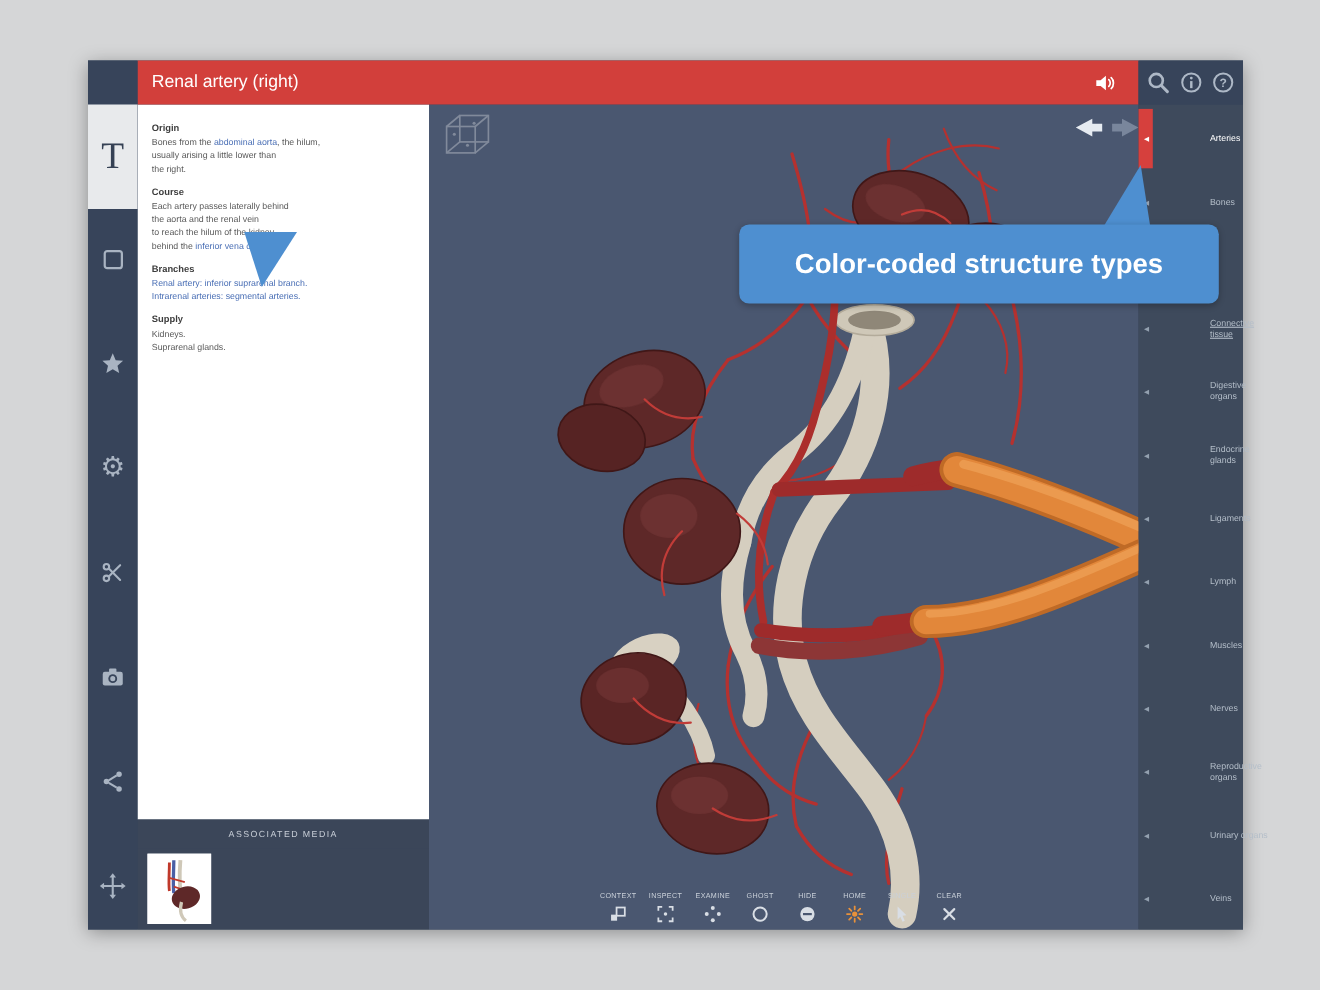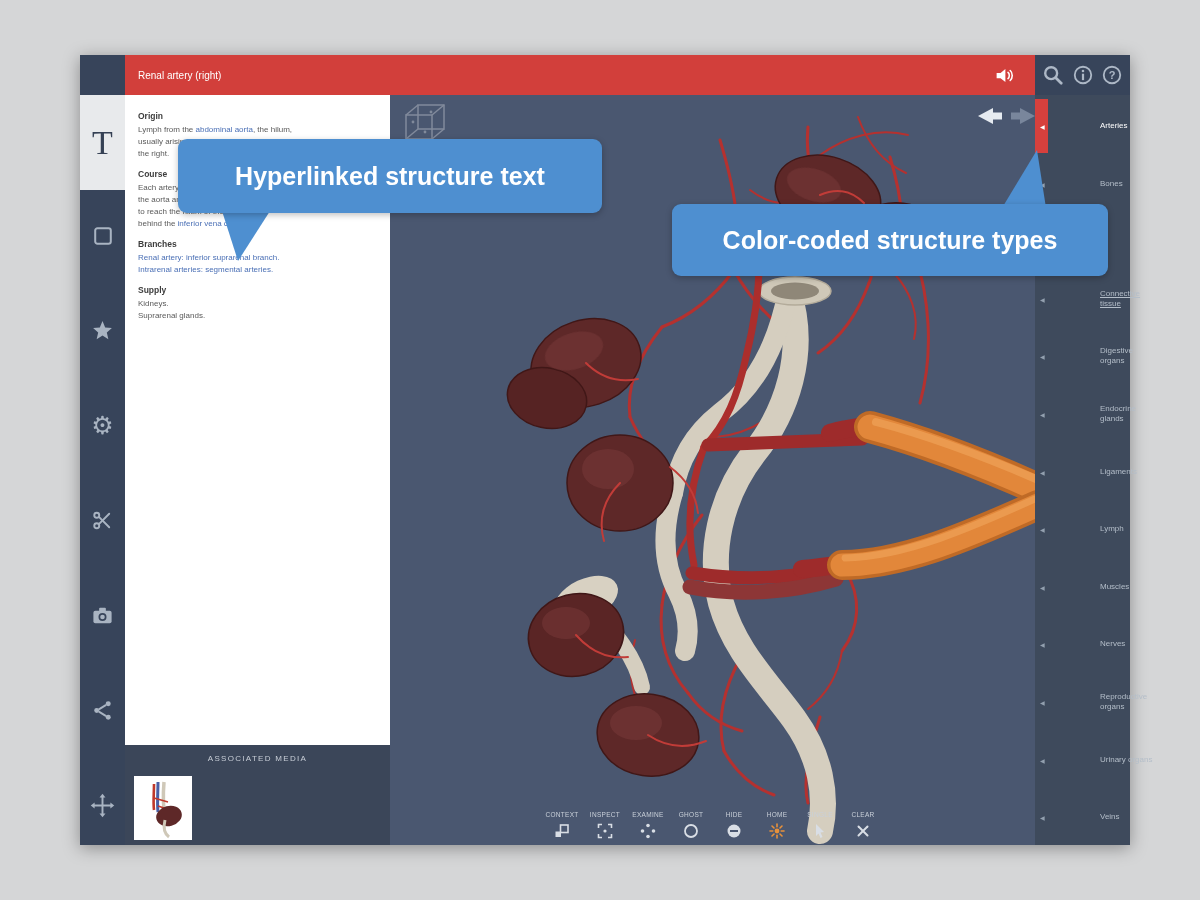--- a/index.html
+++ b/index.html
@@ -1,20 +1,20 @@
 <!DOCTYPE html>
 <html><head>
 <meta charset="utf-8">
 <style>
   html,body{margin:0;padding:0;}
   body{width:1200px;height:900px;background:#d5d6d7;font-family:"Liberation Sans",sans-serif;position:relative;overflow:hidden;}
   #app-window{position:absolute;left:80px;top:55px;width:1050px;height:790px;box-shadow:0 3px 16px rgba(0,0,0,.35);background:#37445a;}
   
   #titlebar{position:absolute;left:45px;top:0;width:910px;height:40px;background:#d23f3b;display:flex;align-items:center;z-index:6;}
-  #titlebar .title{color:#ffffff;font-size:10px;padding-left:13px;flex:1;}
+  #titlebar .title{color:#ffffff;font-size:16px;padding-left:13px;flex:1;}
   #titlebar .speaker{padding-right:20px;display:flex;align-items:center;}
   #corner-icons{position:absolute;left:955px;top:0;width:95px;height:40px;background:#37445a;display:flex;align-items:center;justify-content:space-evenly;z-index:6;}
   
   #iconbar{position:absolute;left:0;top:0;width:45px;height:790px;background:#37445a;z-index:7;}
   .tool{position:absolute;left:0;width:45px;height:45px;display:flex;align-items:center;justify-content:center;cursor:pointer;}
   #tool-text{top:40px;height:95px;background:#e8eaec;}
   .t-letter{font-family:"Liberation Serif",serif;font-size:34px;color:#354154;}
   .gear{font-size:25px;color:#a9b4c2;line-height:1;}
   
   #infopanel{position:absolute;left:45px;top:40px;width:265px;height:650px;background:#ffffff;overflow:hidden;z-index:2;}
@@ -145,21 +145,21 @@
           <polygon points="0.8,13 4.8,9.9 4.8,16.1"></polygon>
             <polygon points="25.2,13 21.2,9.9 21.2,16.1"></polygon>
         </g>
       </svg>
     </div>
   </div>
 
   <div id="infopanel">
     <div id="info-sections">
         <div class="sec-h">Origin</div>
-        <div class="sec-line"><span>Lymph from the </span><span class="tlink">abdominal aorta</span><span>, the hilum,</span></div>
+        <div class="sec-line"><span>Bones from the </span><span class="tlink">abdominal aorta</span><span>, the hilum,</span></div>
         <div class="sec-line"><span>usually arising a little lower than</span></div>
         <div class="sec-line"><span>the right.</span></div>
         <div style="height: 9px;"></div>
         <div class="sec-h">Course</div>
         <div class="sec-line"><span>Each artery passes laterally behind</span></div>
         <div class="sec-line"><span>the aorta and the renal vein</span></div>
         <div class="sec-line"><span>to reach the hilum of the kidney,</span></div>
         <div class="sec-line"><span>behind the </span><span class="tlink">inferior vena cava</span><span>.</span></div>
         <div style="height: 9px;"></div>
         <div class="sec-h">Branches</div>
@@ -450,20 +450,17 @@
           <span class="slabel">Veins</span>
         </div>
       </div>
   </div>
 
   <svg id="callout-tails">
     <polygon points="142,156 190,156 158,206" fill="#4e8fd0"></polygon>
     <polygon points="922,153 966,153 957,95" fill="#4e8fd0"></polygon>
   </svg>
 
-  <div class="callout" id="callout-1">
-    <span>Hyperlinked structure text</span>
-  </div>
   <div class="callout" id="callout-2">
     <span>Color-coded structure types</span>
   </div>
 
 </div>
 
 </body></html>

